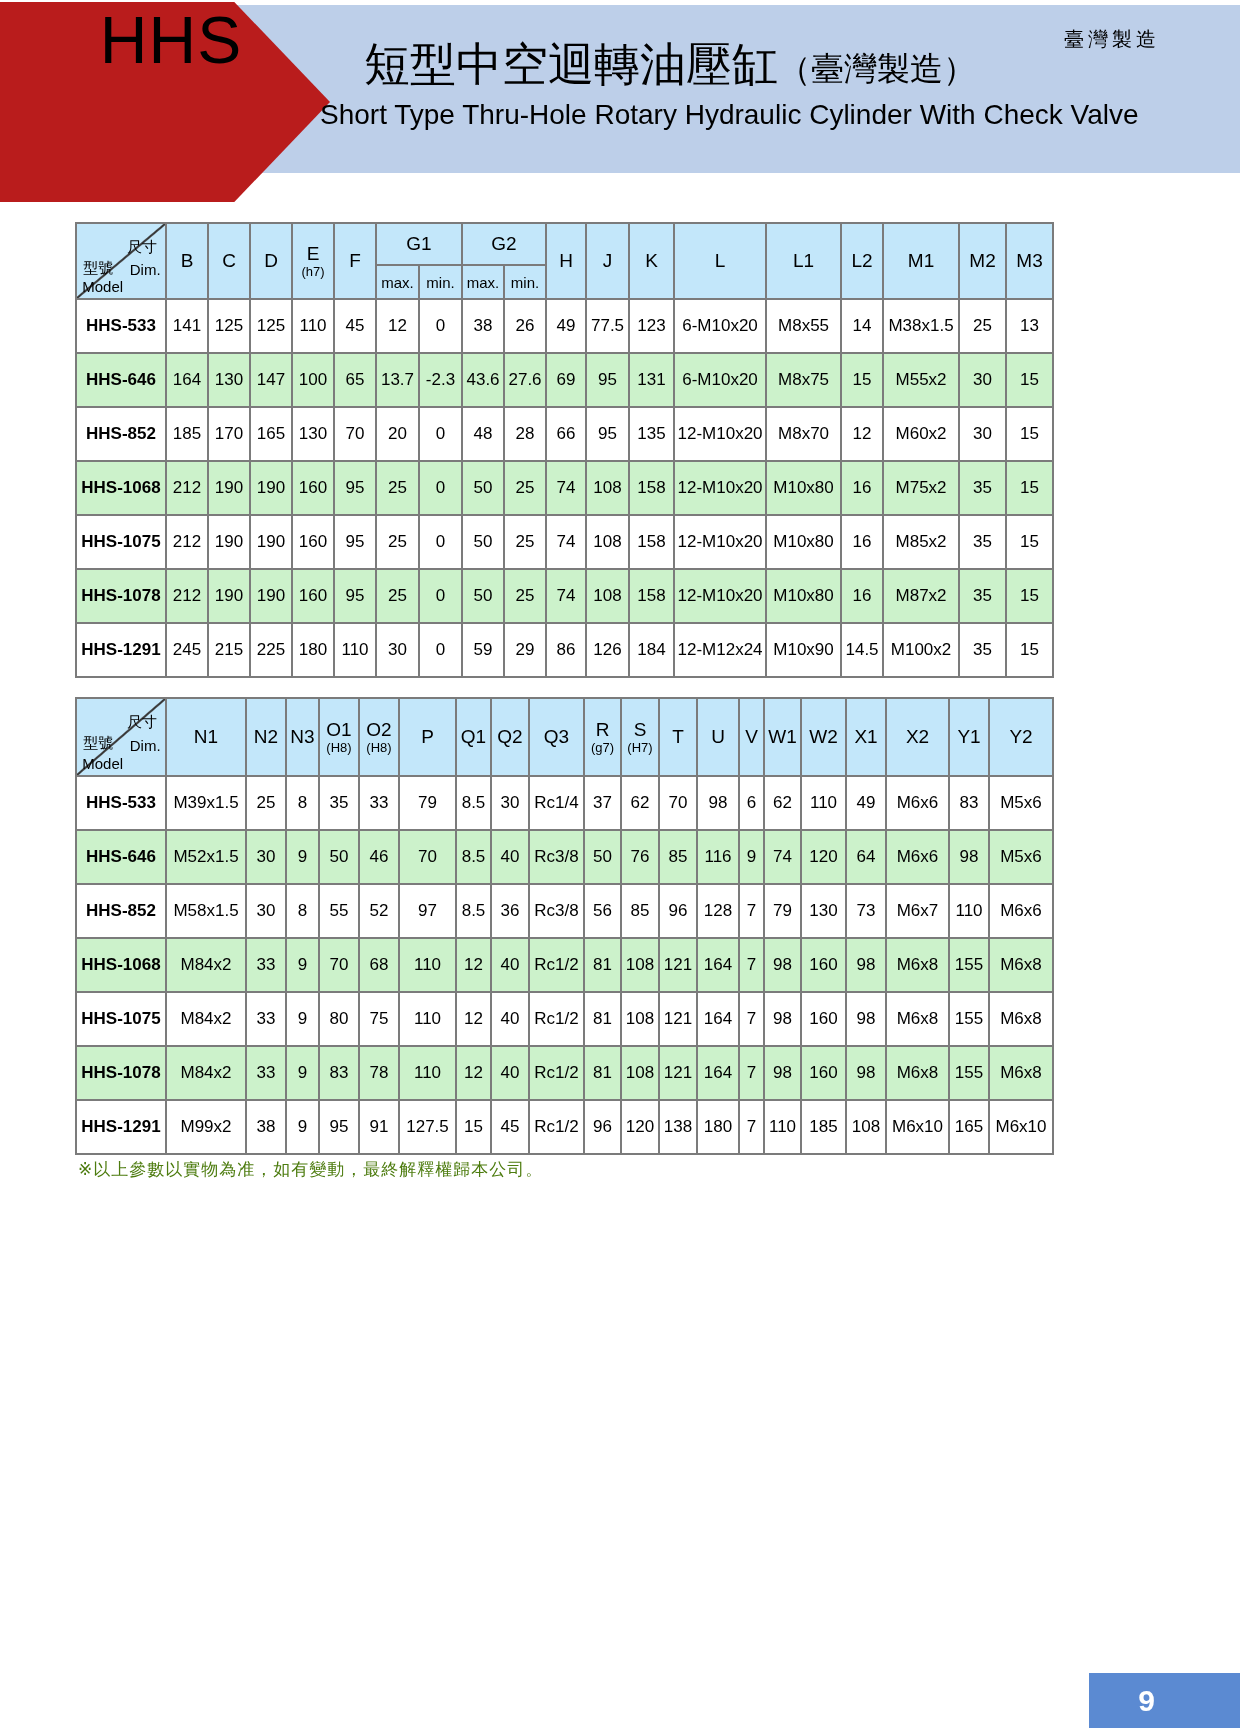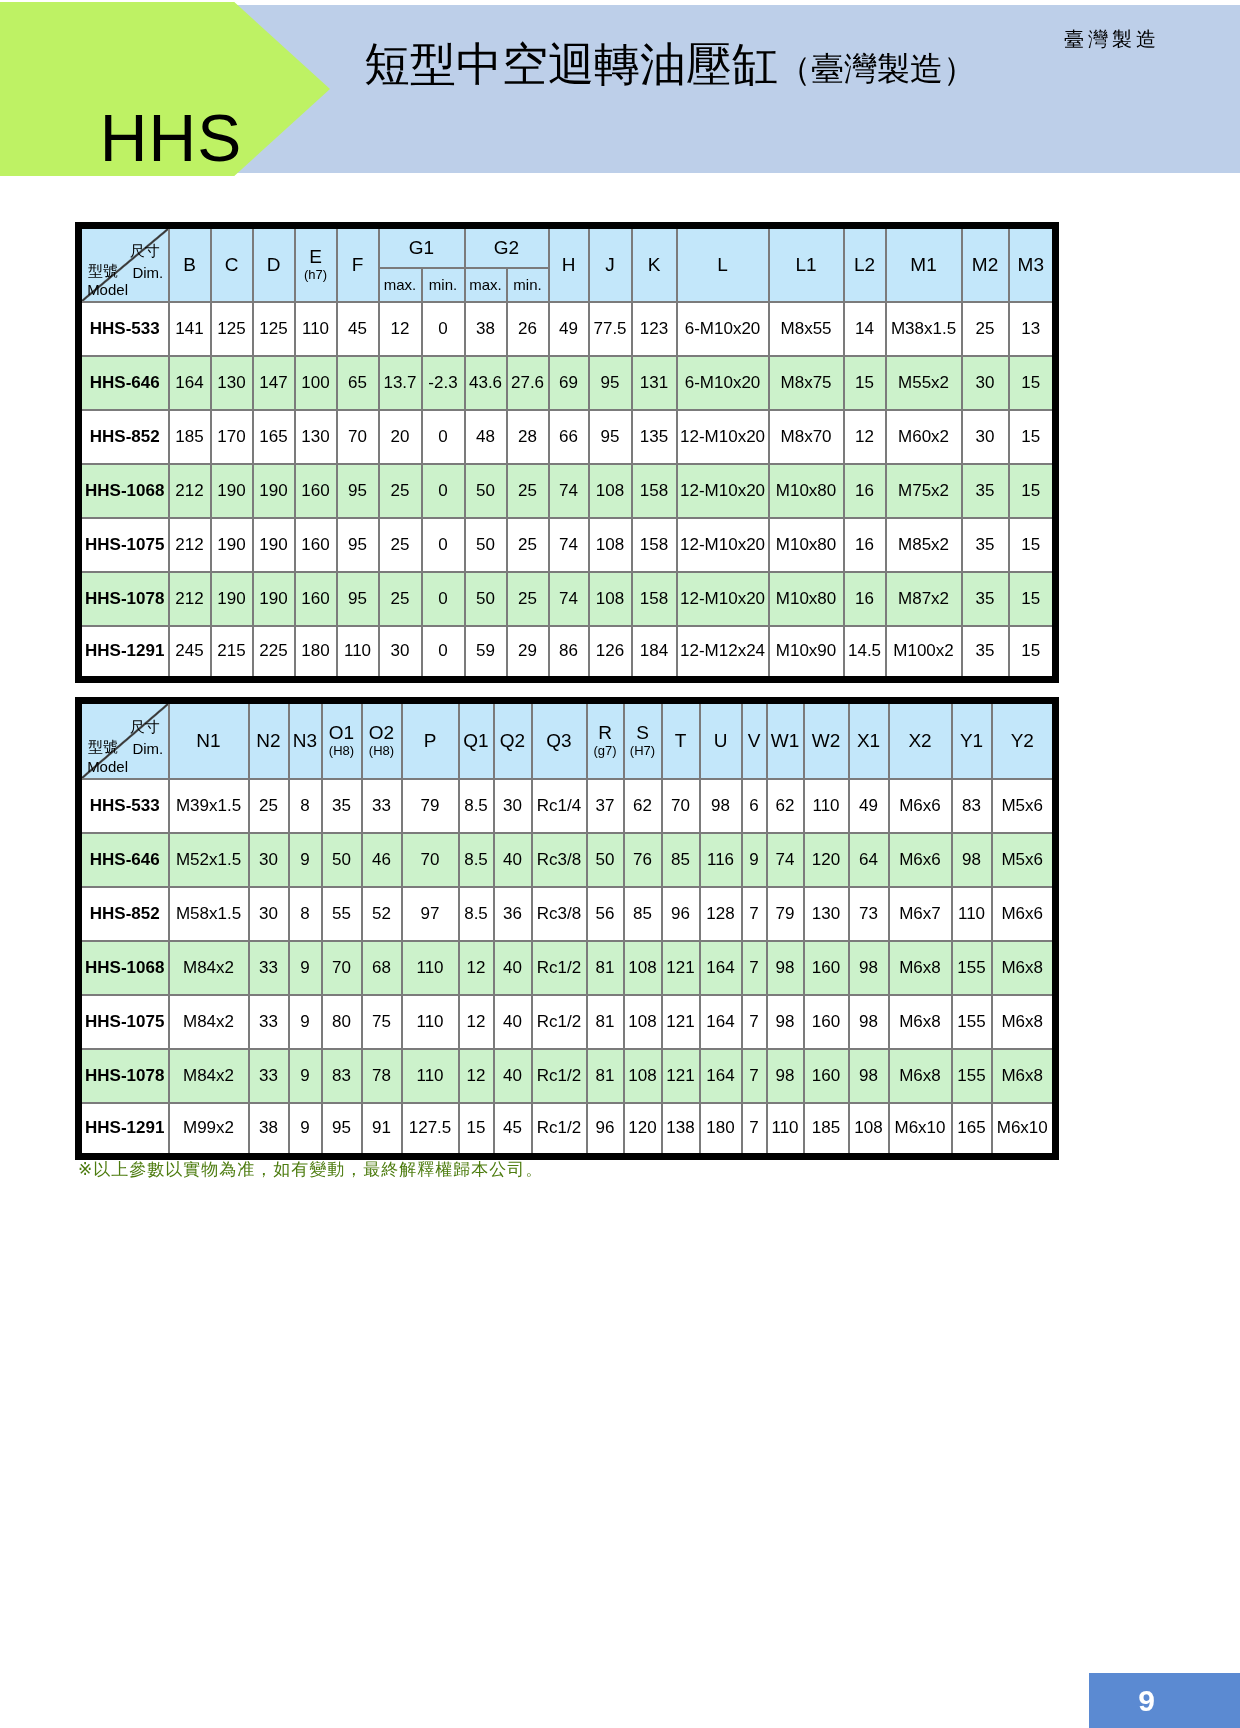--- a/index.html
+++ b/index.html
@@ -2,35 +2,35 @@
 <html><head>
 <meta charset="utf-8">
 <style>
   html,body{margin:0;padding:0;background:#fff;}
   .page{position:relative;width:1240px;height:1728px;background:#fff;overflow:hidden;
         font-family:"Liberation Sans","DejaVu Sans",sans-serif;color:#000;}
 
   
   .hdr{position:absolute;left:0;top:0;width:1240px;height:178px;}
   .band{position:absolute;left:108px;right:0;top:5px;height:168px;background:#bdcfe9;}
-  .arrow{position:absolute;left:0;top:2px;width:330px;height:174px;background:#bef264;
+  .arrow{position:absolute;left:0;top:2px;width:330px;height:200px;background:#b91c1c;
          clip-path:polygon(0 0,71% 0,100% 50%,71% 100%,0 100%);
-         display:flex;align-items:flex-end;justify-content:center;}
+         display:flex;align-items:flex-start;justify-content:center;}
   .logo{font-size:66px;letter-spacing:1px;padding-left:12px;color:#000;}
   .titles{position:absolute;left:320px;top:38px;width:700px;text-align:center;line-height:1.15;}
   .title-zh{font-size:46px;white-space:nowrap;}
   .title-zh .paren{font-size:33px;}
   .title-en{font-size:28px;margin-top:8px;white-space:nowrap;}
   .made-in{position:absolute;top:26px;right:80px;font-size:20px;letter-spacing:4px;}
 
   
   .mount{position:absolute;left:75px;}
   #table1-mount{top:222px;}
   #table2-mount{top:697px;}
-  table.spec{border-collapse:collapse;table-layout:fixed;width:977px;border:7px solid #000000;}
+  table.spec{border-collapse:collapse;table-layout:fixed;width:977px;border:2px solid #000000;}
   table.spec th,table.spec td{border:2px solid #7b7b7b;text-align:center;vertical-align:middle;
         padding:0;overflow:hidden;}
   table.spec thead th{background:#c3e7fa;font-weight:normal;}
   table.spec thead tr.top{height:42px;}
   table.spec thead tr.subrow{height:34px;}
   table.spec thead tr.single{height:78px;}
   .hl{font-size:19px;line-height:1.05;}
   .hs{font-size:13px;line-height:1.05;margin-top:1px;}
   tr.subrow th{font-size:15px;}
   table.spec tbody tr{height:54px;background:#fff;}
@@ -62,20 +62,21 @@
 <div class="page">
 
   <div class="hdr">
     <div class="band"></div>
     <div class="made-in">臺灣製造</div>
     <div class="arrow">
       <span class="logo">HHS</span>
     </div>
     <div class="titles">
       <div class="title-zh"><span>短型中空迴轉油壓缸</span><span class="paren">（臺灣製造）</span></div>
+      <div class="title-en">Short Type Thru-Hole Rotary Hydraulic Cylinder With Check Valve</div>
     </div>
   </div>
 
   <div class="mount" id="table1-mount">
       <table class="spec">
         <colgroup>
           <col style="width: 90px;">
           <col style="width: 42px;">
           <col style="width: 42px;">
           <col style="width: 42px;">

